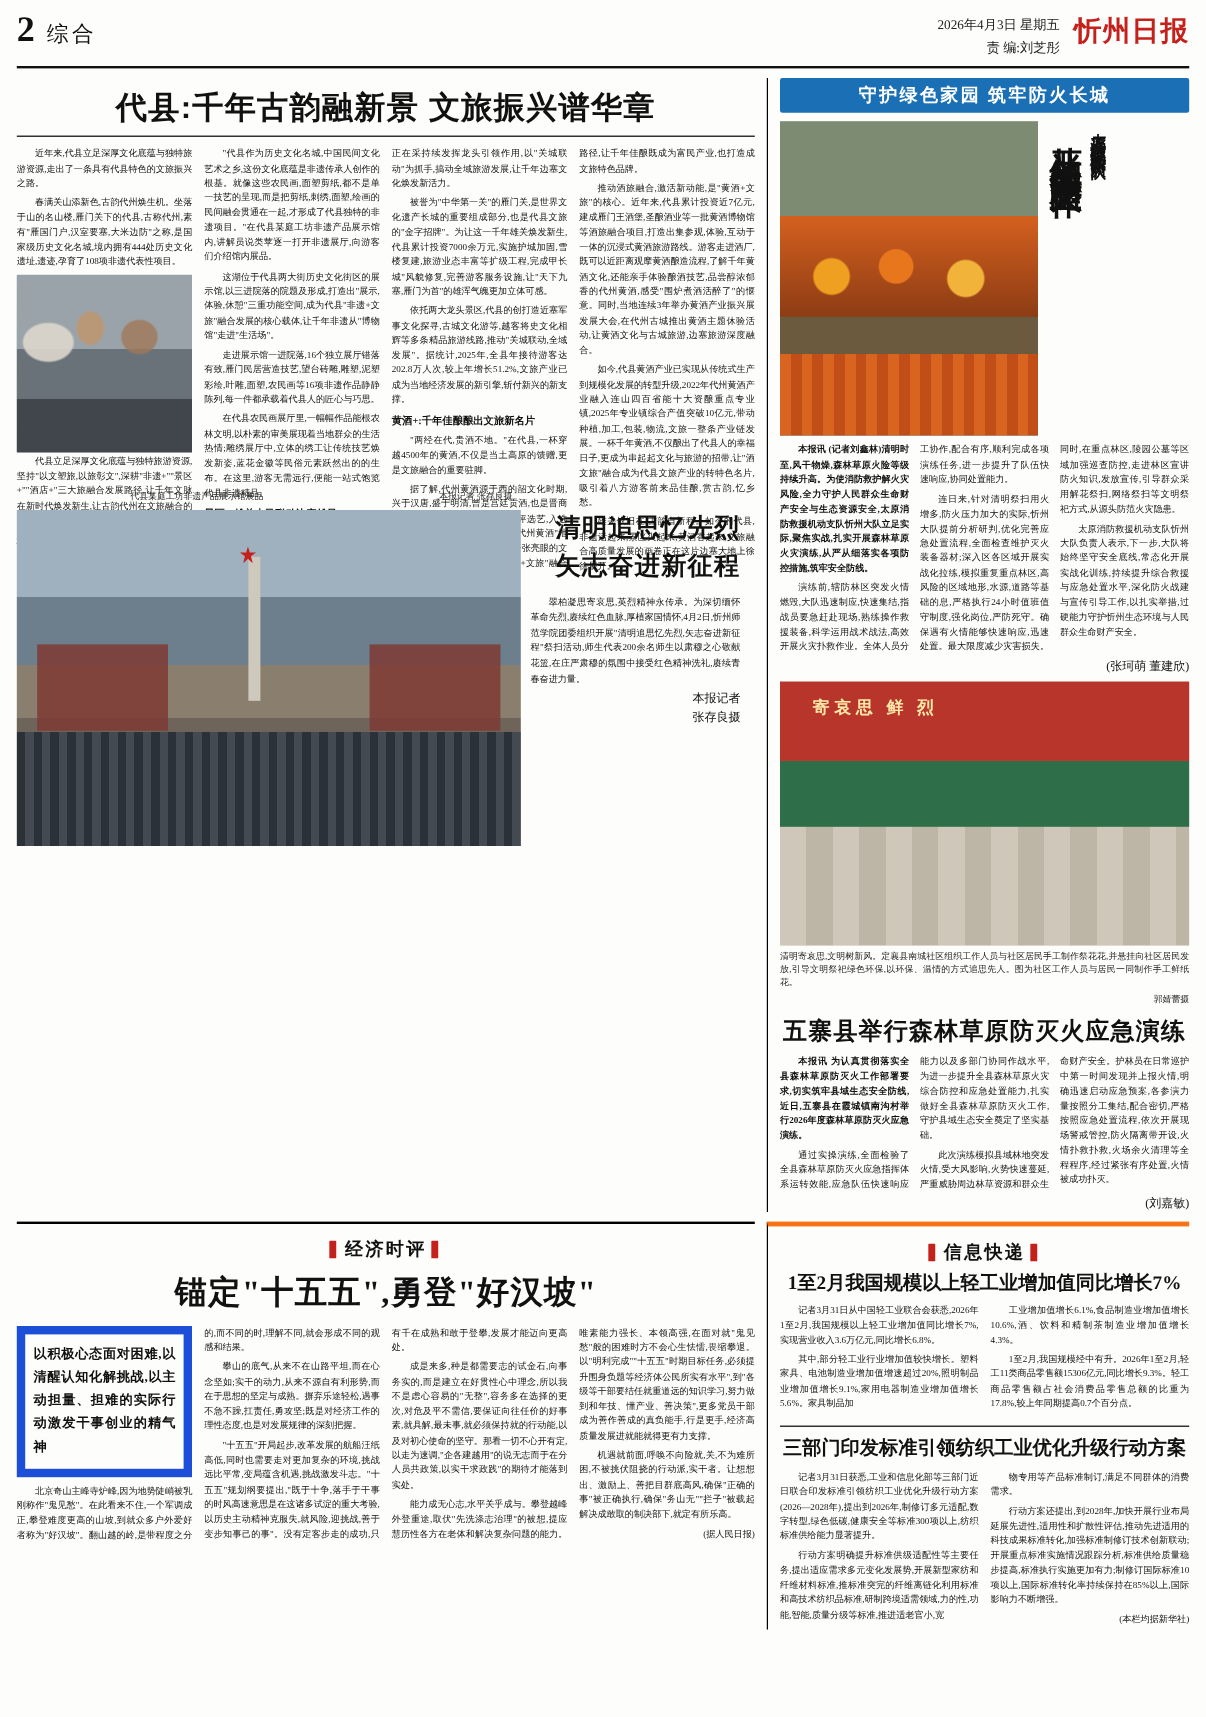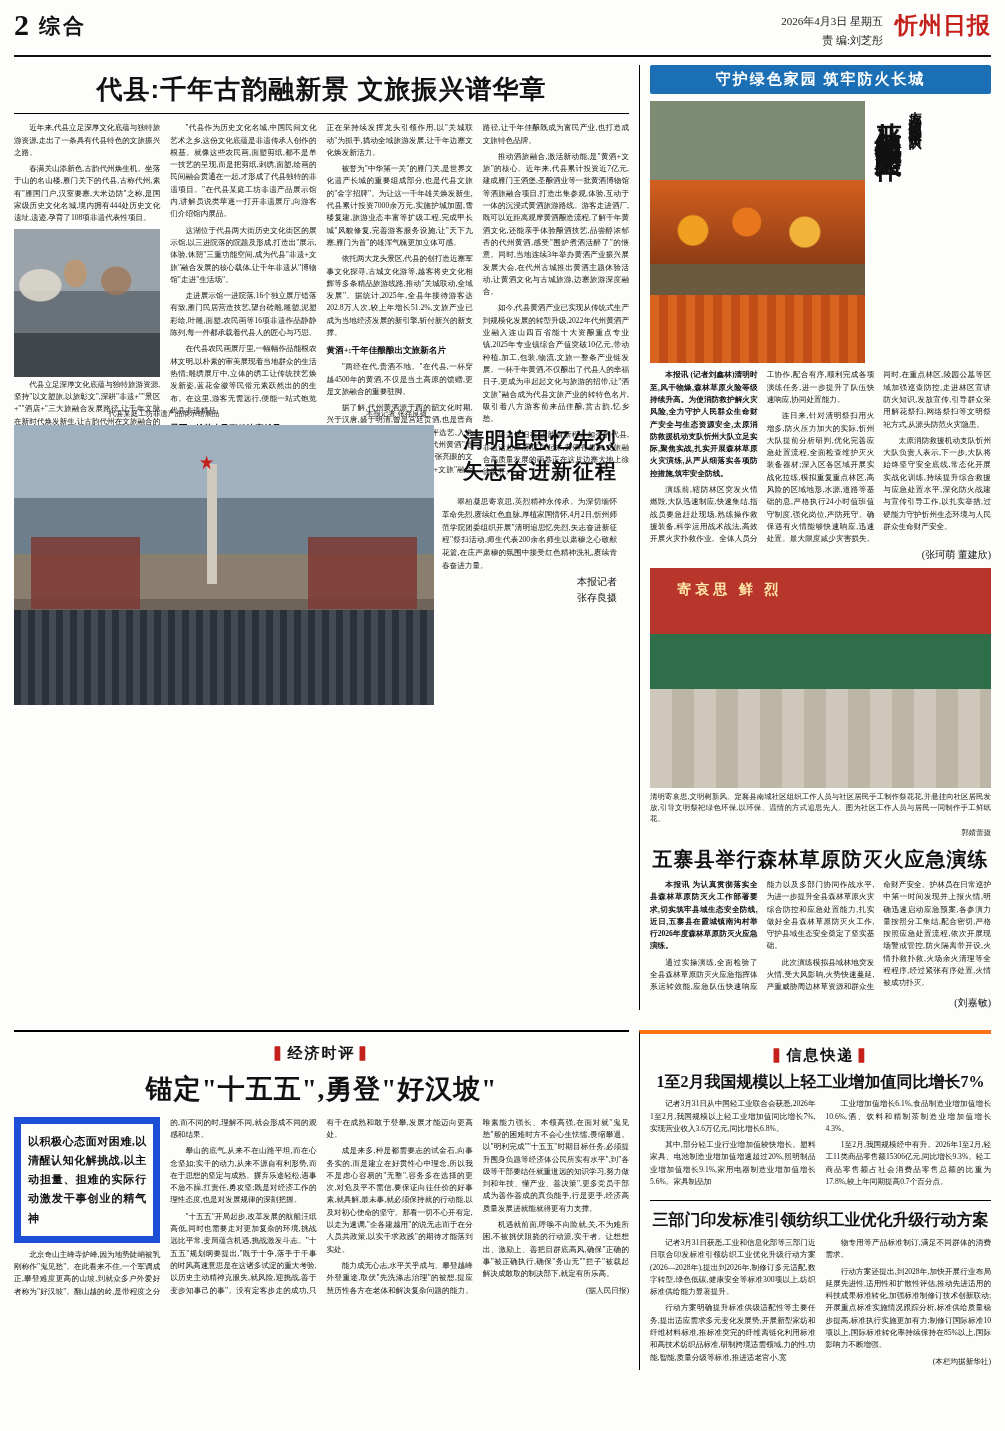--- a/index.html
+++ b/index.html
@@ -11,21 +11,21 @@
     color:#111;
     position:relative;
     overflow:hidden;
   }
   .page { width:1005px; height:1431px; padding:10px 14px; position:relative; }
 
   
   .masthead { display:flex; align-items:flex-start; justify-content:space-between; padding-bottom:6px; border-bottom:2px solid #111; }
   .mast-left { display:flex; align-items:flex-end; gap:10px; }
   .page-num { font-size:30px; font-weight:bold; font-family:"Liberation Serif", serif; line-height:1; }
-  .page-sec { font-size:21px; letter-spacing:3px; font-weight:bold; }
+  .page-sec { font-size:18px; letter-spacing:3px; font-weight:normal; }
   .mast-right { text-align:right; display:flex; align-items:flex-start; gap:12px; }
   .mast-meta { font-size:11px; line-height:1.7; color:#222; text-align:right; padding-top:2px;}
   .paper-logo { color:#c5211c; font-size:23px; font-weight:bold; letter-spacing:1px; font-family:"Liberation Serif", serif; white-space:nowrap; }
 
   
   .content { display:flex; gap:10px; margin-top:8px; }
   .col-left { width:615px; }
   .col-right { width:352px; border-left:1px solid #000; padding-left:10px; }
 
   
@@ -59,21 +59,21 @@
   }
   .vtitle.small { font-size:13px; letter-spacing:2px; font-weight:bold; }
   .rt-cols { column-count:3; column-gap:9px; font-size:7.6px; line-height:1.62; text-align:justify; }
   .rt-cols p { margin:0 0 4px; text-indent:2em; }
   .byline { text-align:right; font-size:10px; margin-top:2px; }
 
   .sec-title { font-size:20px; font-weight:bold; text-align:center; margin:8px 0 6px; letter-spacing:1px;}
   .lead { font-weight:bold; }
 
   
-  .bottom { display:flex; gap:10px; margin-top:20px; }
+  .bottom { display:flex; gap:10px; margin-top:8px; }
   .bl { width:615px; border-top:2px solid #000; padding-top:6px; }
   .br { width:352px; border-left:1px solid #000; border-top:4px solid #f97316; padding-left:10px; padding-top:6px; }
 
   .ribbon { text-align:center; margin:6px 0 4px; }
   .ribbon span { font-size:15px; font-weight:bold; letter-spacing:2px; }
   .ribbon .bar { color:#c5211c; font-weight:bold; }
 
   .eco-head { font-size:27px; font-weight:bold; text-align:center; letter-spacing:1px; margin:8px 0 10px; }
   .eco-cols { column-count:4; column-gap:10px; font-size:7.6px; line-height:1.62; text-align:justify; }
   .eco-cols p { margin:0 0 4px; text-indent:2em; }

